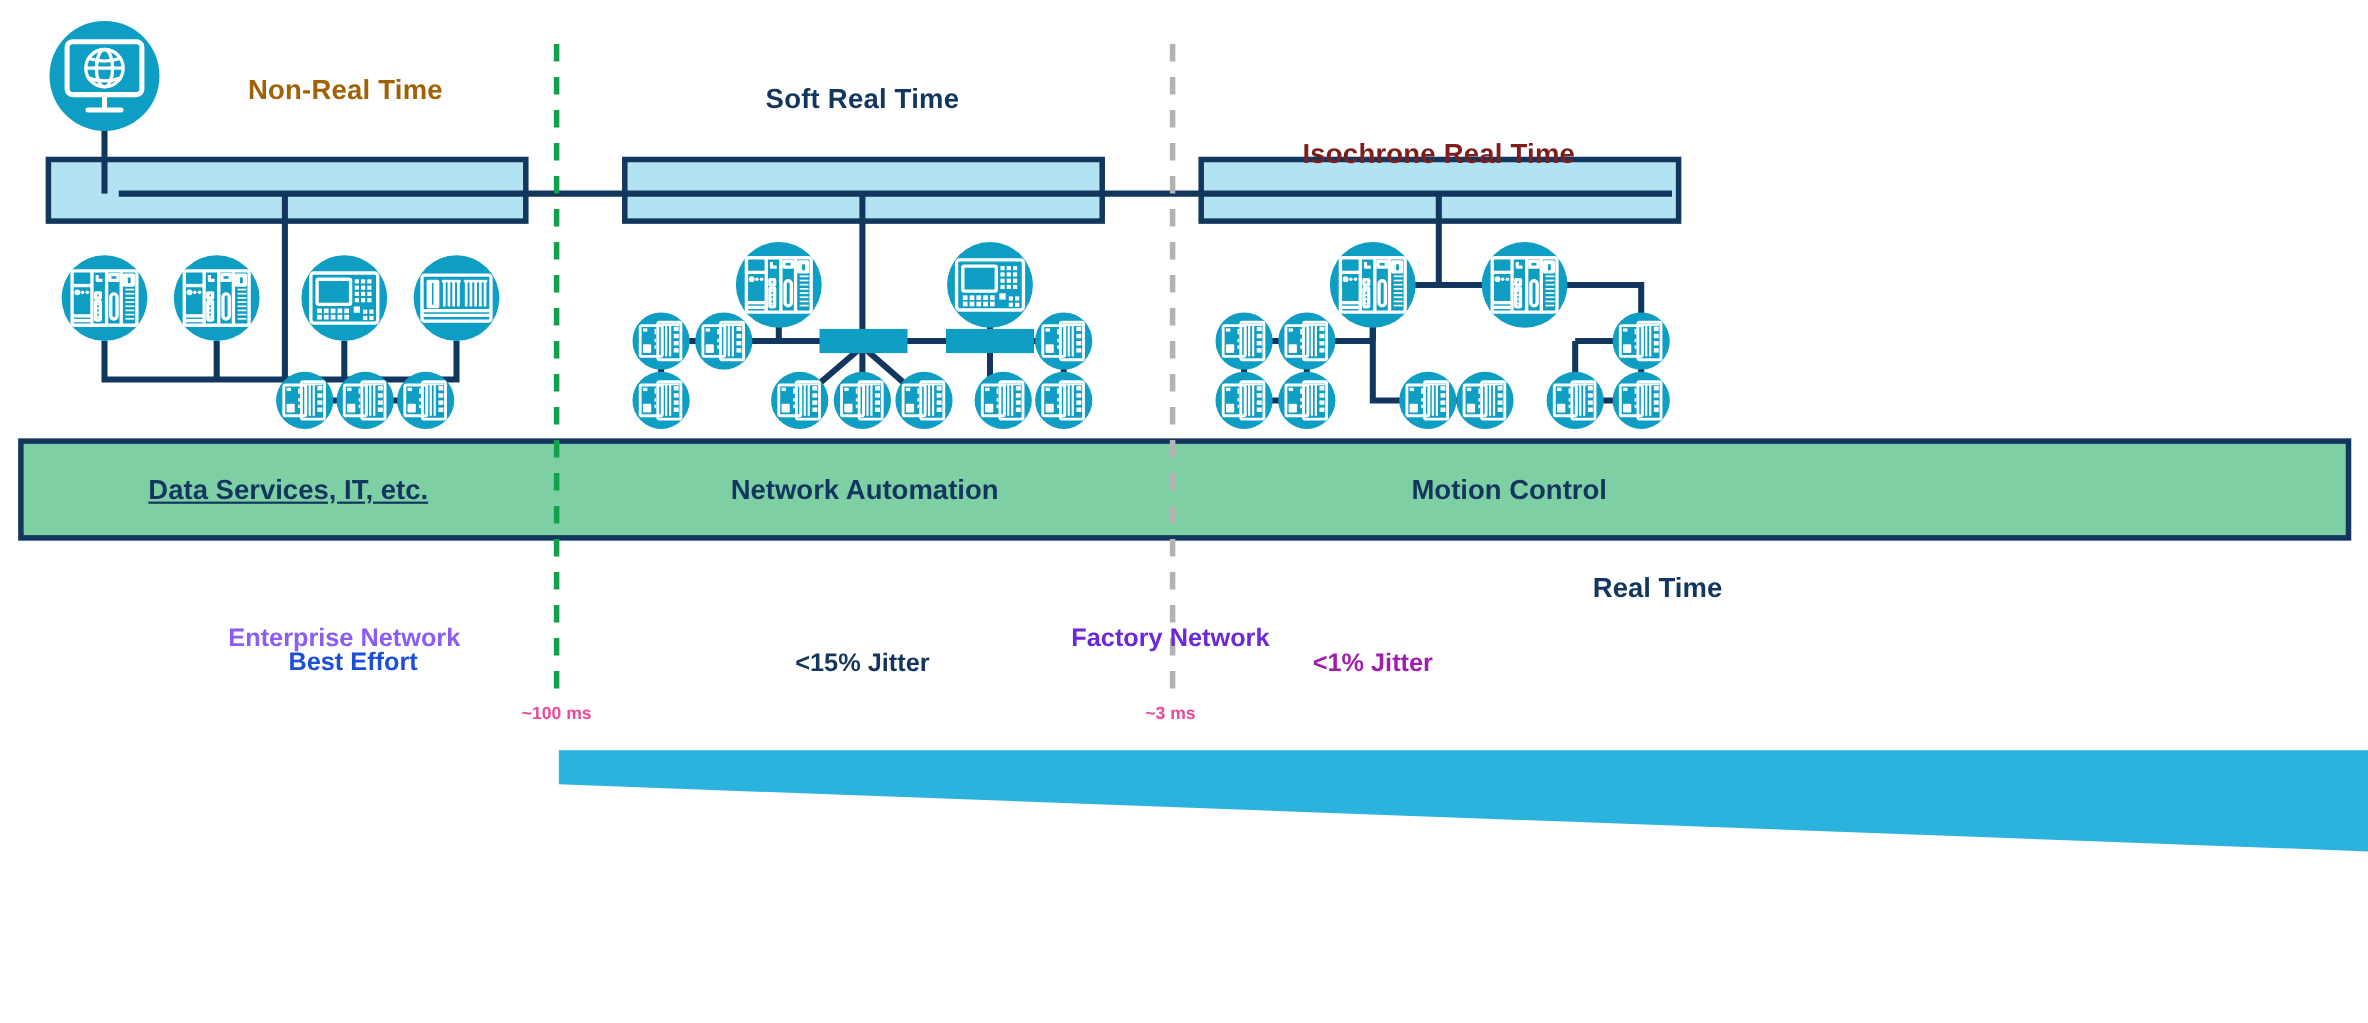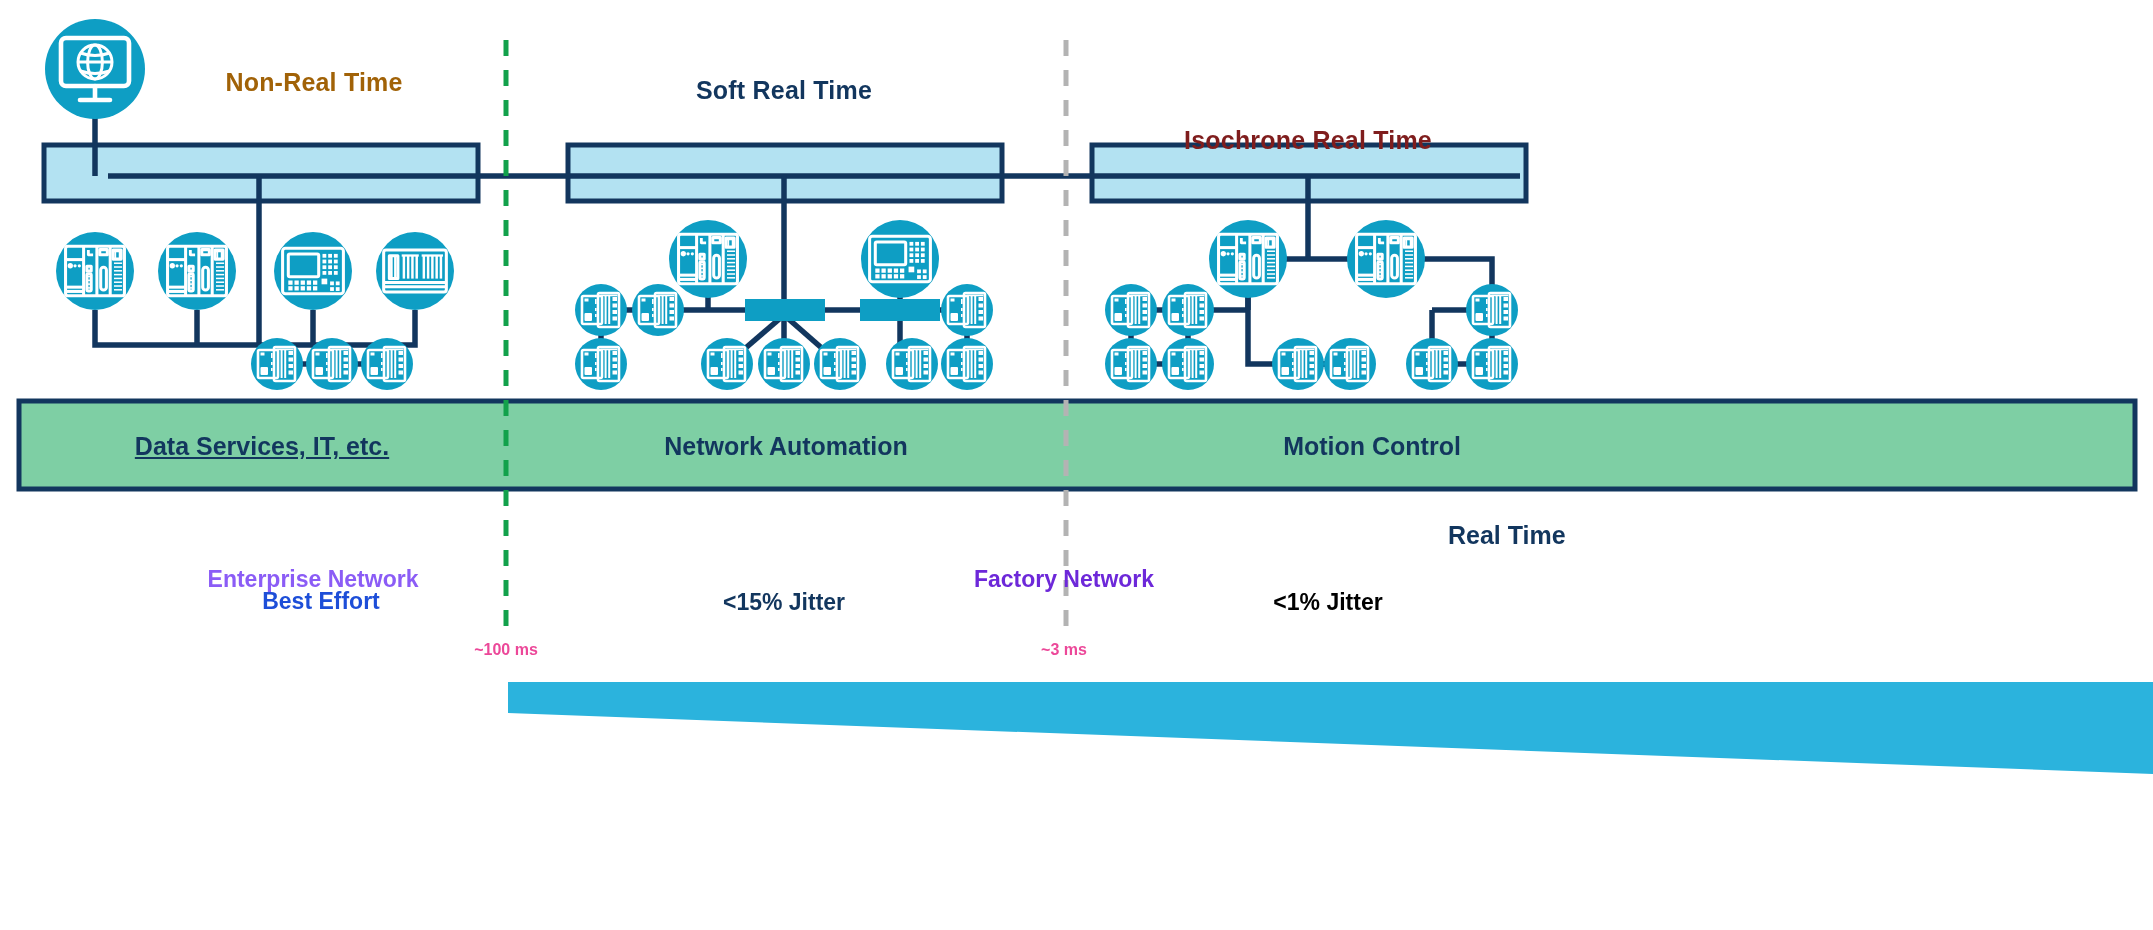--- a/index.html
+++ b/index.html
@@ -367,20 +367,20 @@
 <div class="lbl lbl-center band-title" style="left:786px;top:432px;">Network Automation</div>
 <div class="lbl lbl-center band-title" style="left:1372px;top:432px;">Motion Control</div>
 
 <div class="lbl lbl-center note" style="left:313px;top:566px;color:#8b5cf6;">Enterprise Network</div>
 <div class="lbl lbl-center note" style="left:321px;top:588px;color:#1d4ed8;">Best Effort</div>
 
 <div class="lbl lbl-center note" style="left:784px;top:589px;color:#12365e;">&lt;15% Jitter</div>
 
 <div class="lbl lbl-center note" style="left:1064px;top:566px;color:#6d28d9;">Factory Network</div>
 
-<div class="lbl lbl-center note" style="left:1328px;top:589px;color:#000000;">&lt;1% Jitter</div>
+<div class="lbl lbl-center note" style="left:1248px;top:589px;color:#a21caf;">&lt;1% Jitter</div>
 
 <div class="lbl rt" style="left:1448px;top:521px;">Real Time</div>
 
 <div class="lbl lbl-center ms" style="left:506px;top:641px;">~100 ms</div>
 <div class="lbl lbl-center ms" style="left:1064px;top:641px;">~3 ms</div>
 
 </div>
 
 </body></html>

